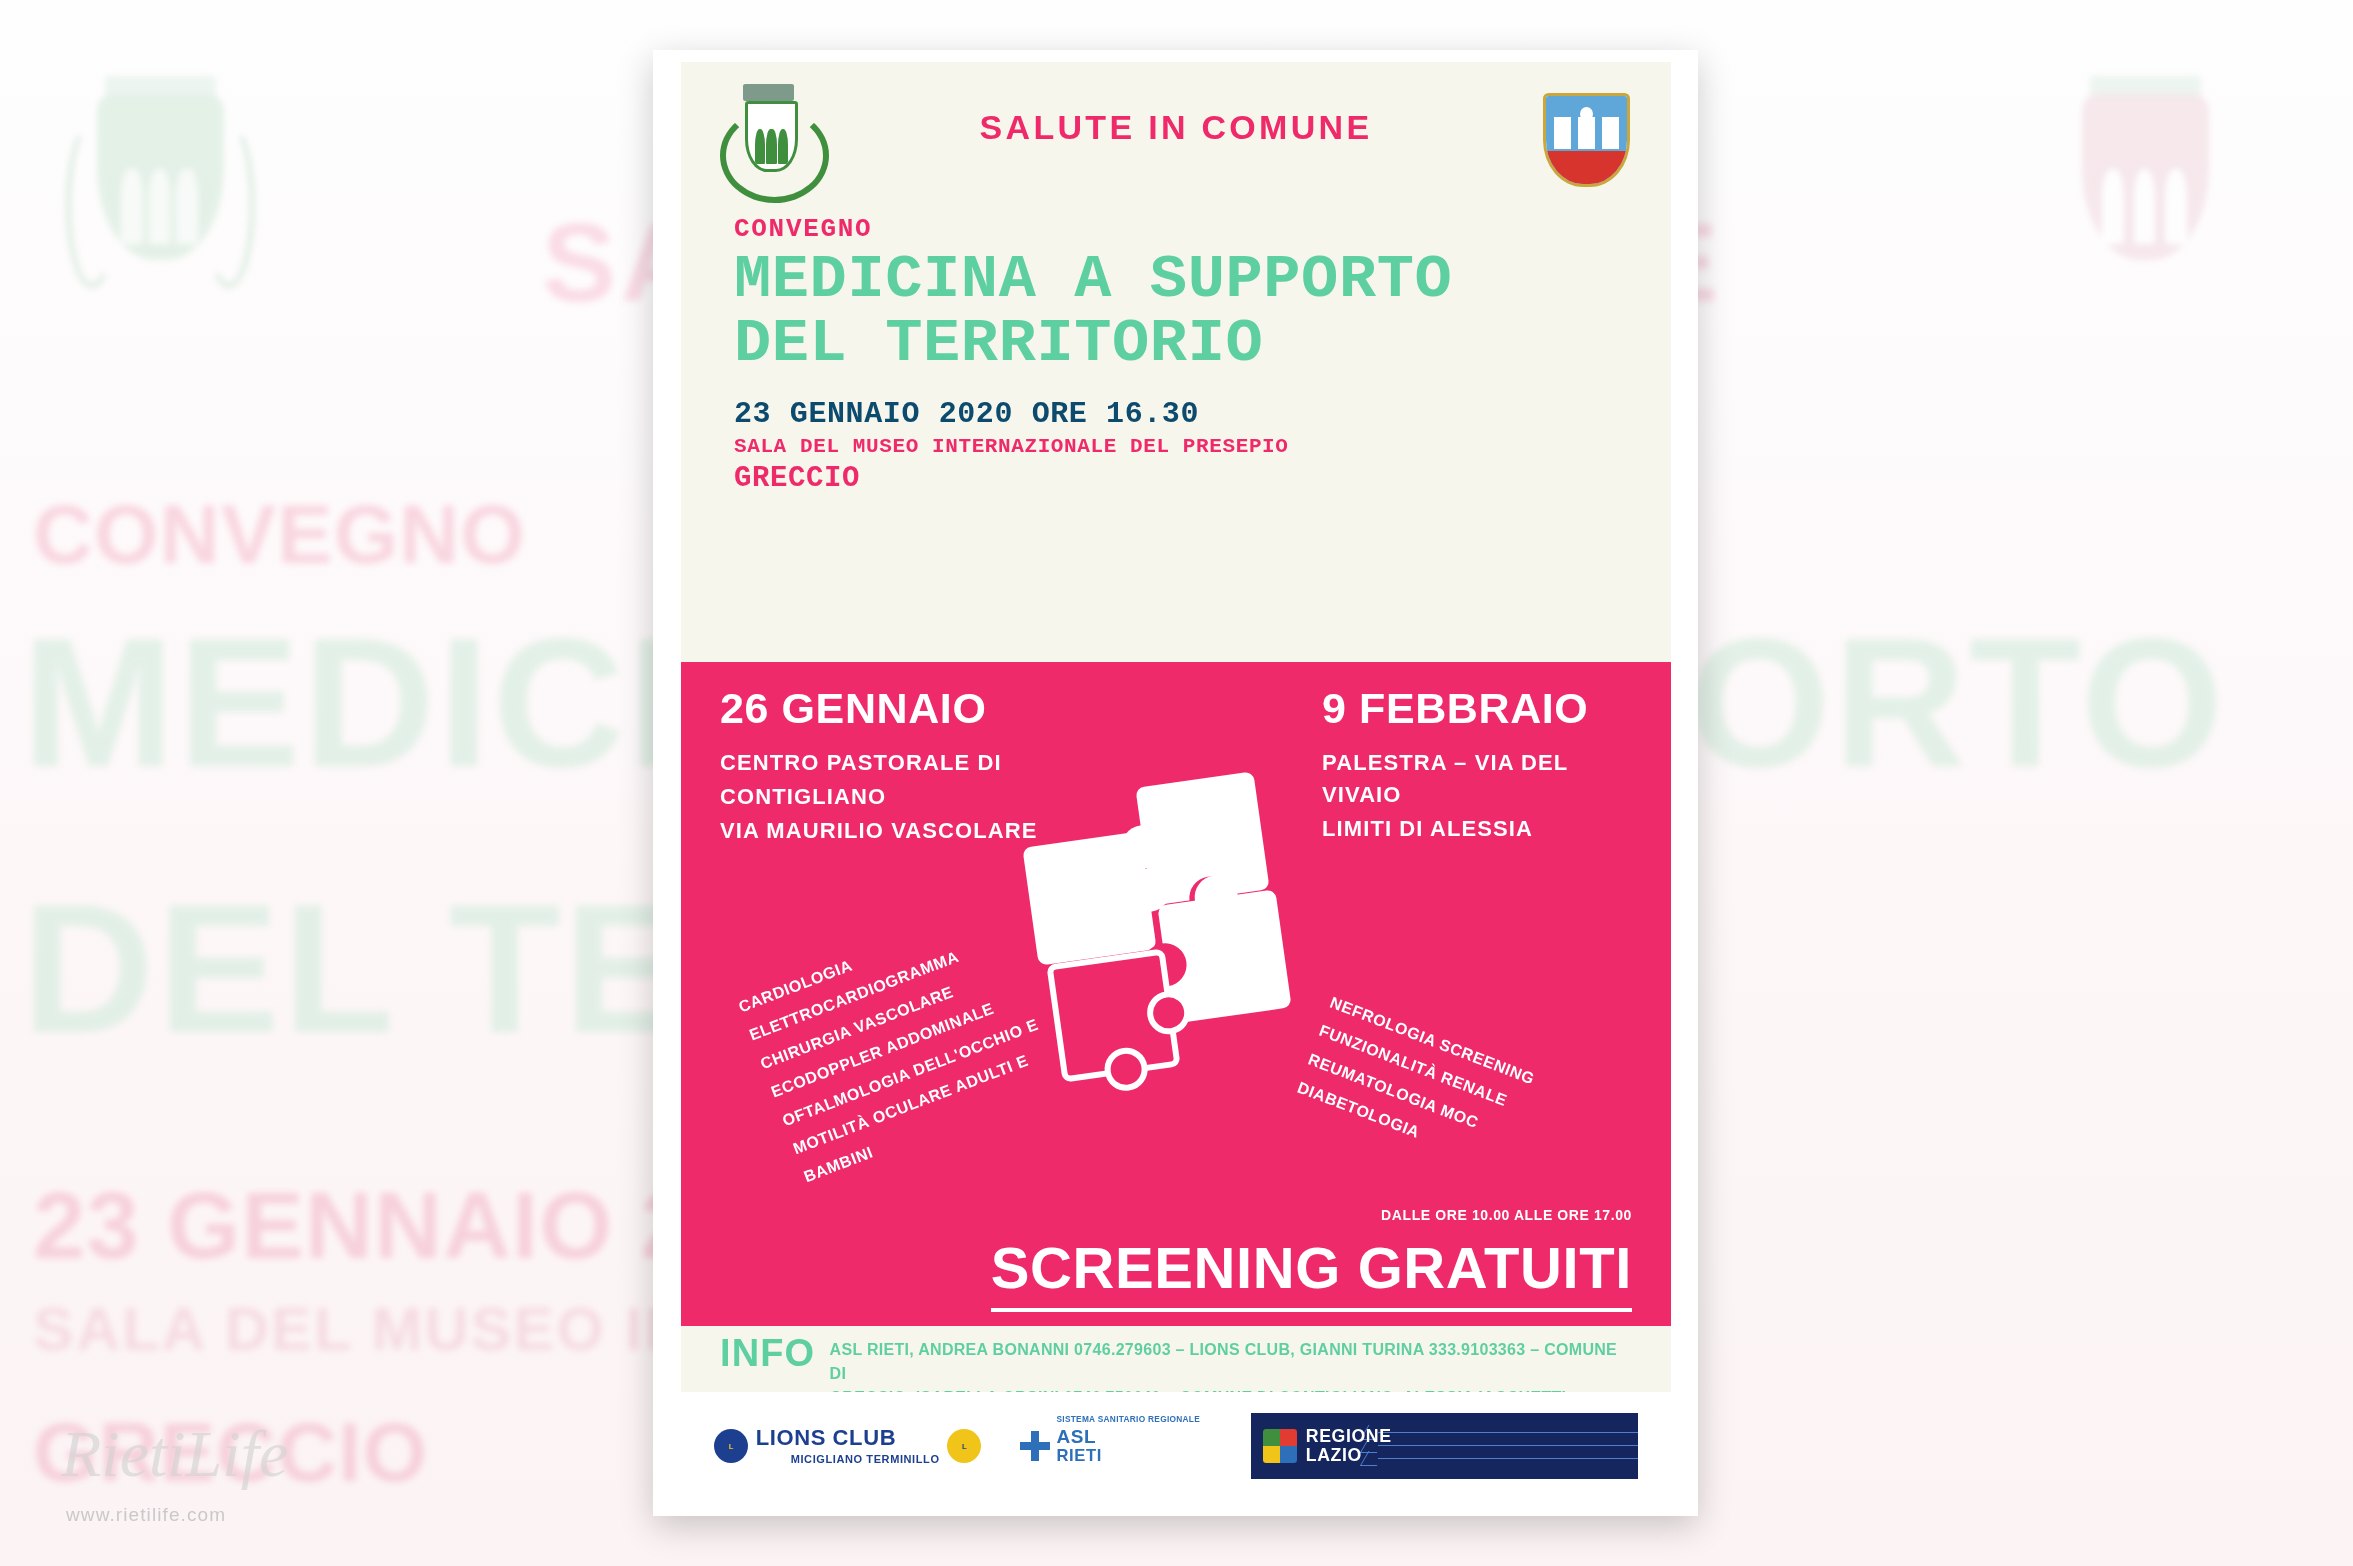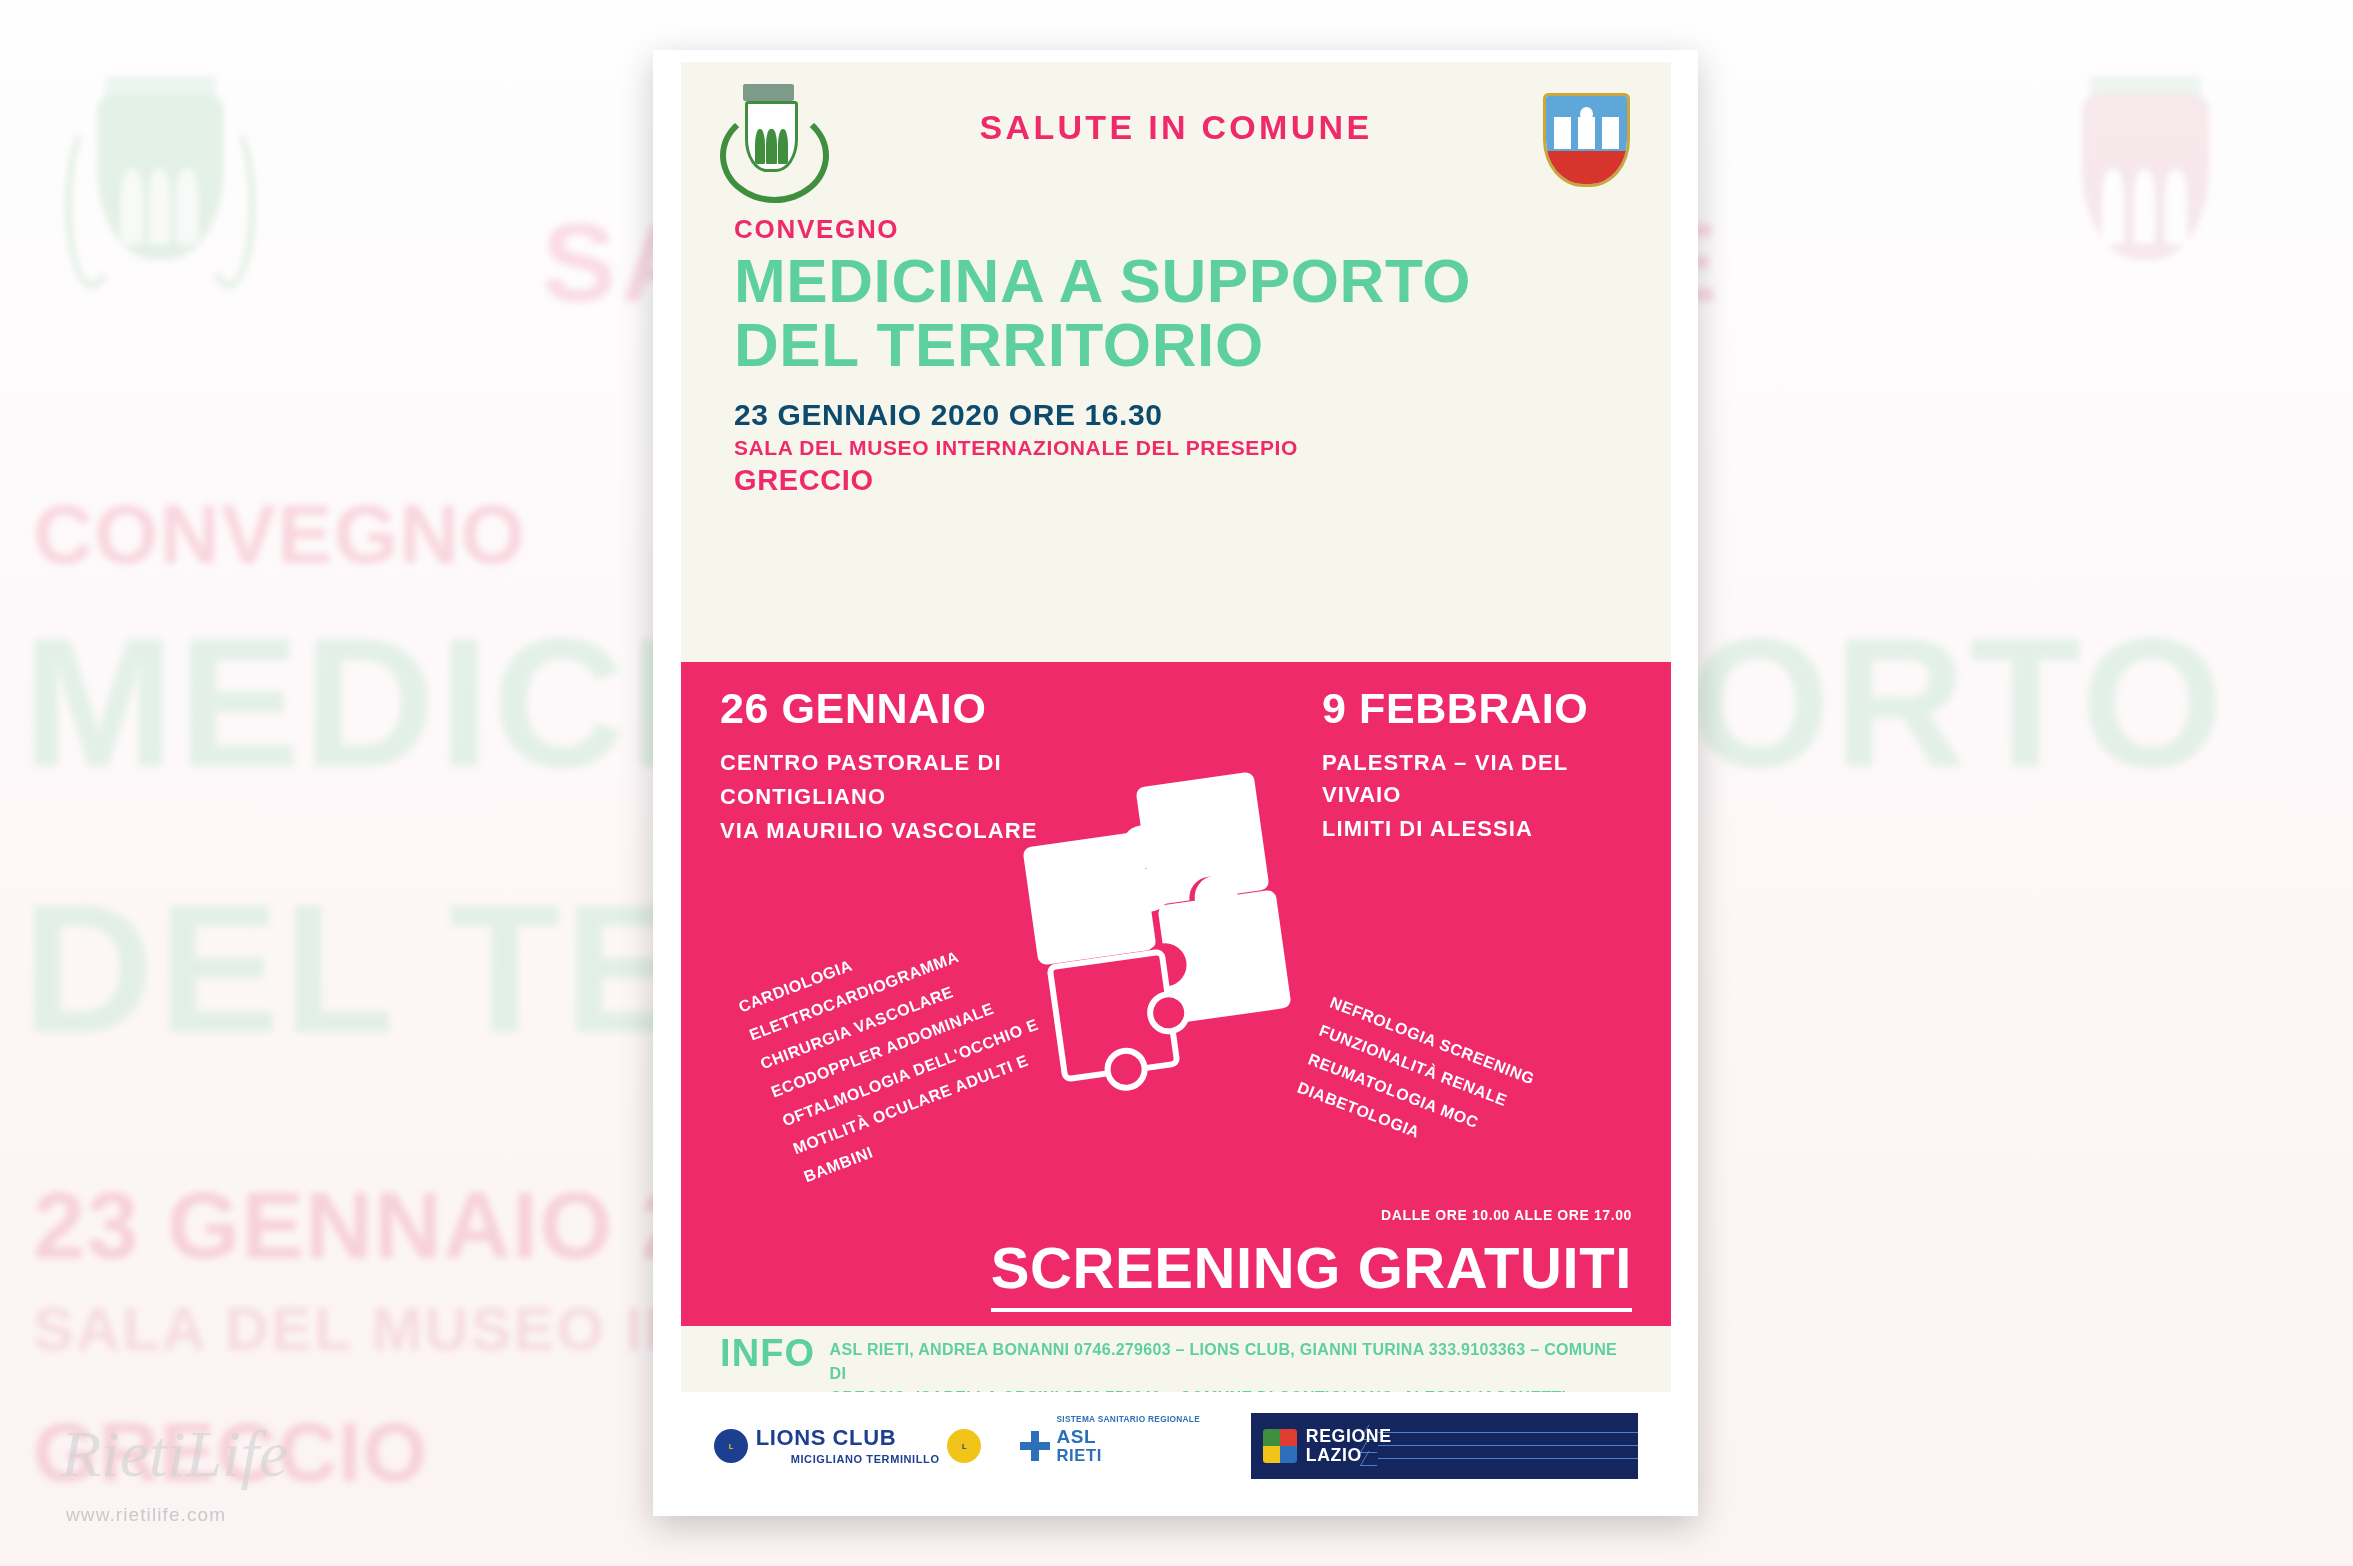--- a/index.html
+++ b/index.html
@@ -257,20 +257,21 @@
     font-size: 34px;
     font-weight: bold;
     letter-spacing: 3.3px;
     color: #ef2a6b;
   }
   #top-text-block {
     position: absolute;
     left: 53px;
     top: 152px;
     right: 44px;
+    font-family: Liberation Mono, monospace;
   }
   #convegno-label {
     font-size: 26px;
     font-weight: bold;
     letter-spacing: 1.7px;
     color: #ef2a6b;
     margin-bottom: 4.4px;
   }
   .main-title-line {
     font-size: 62px;

